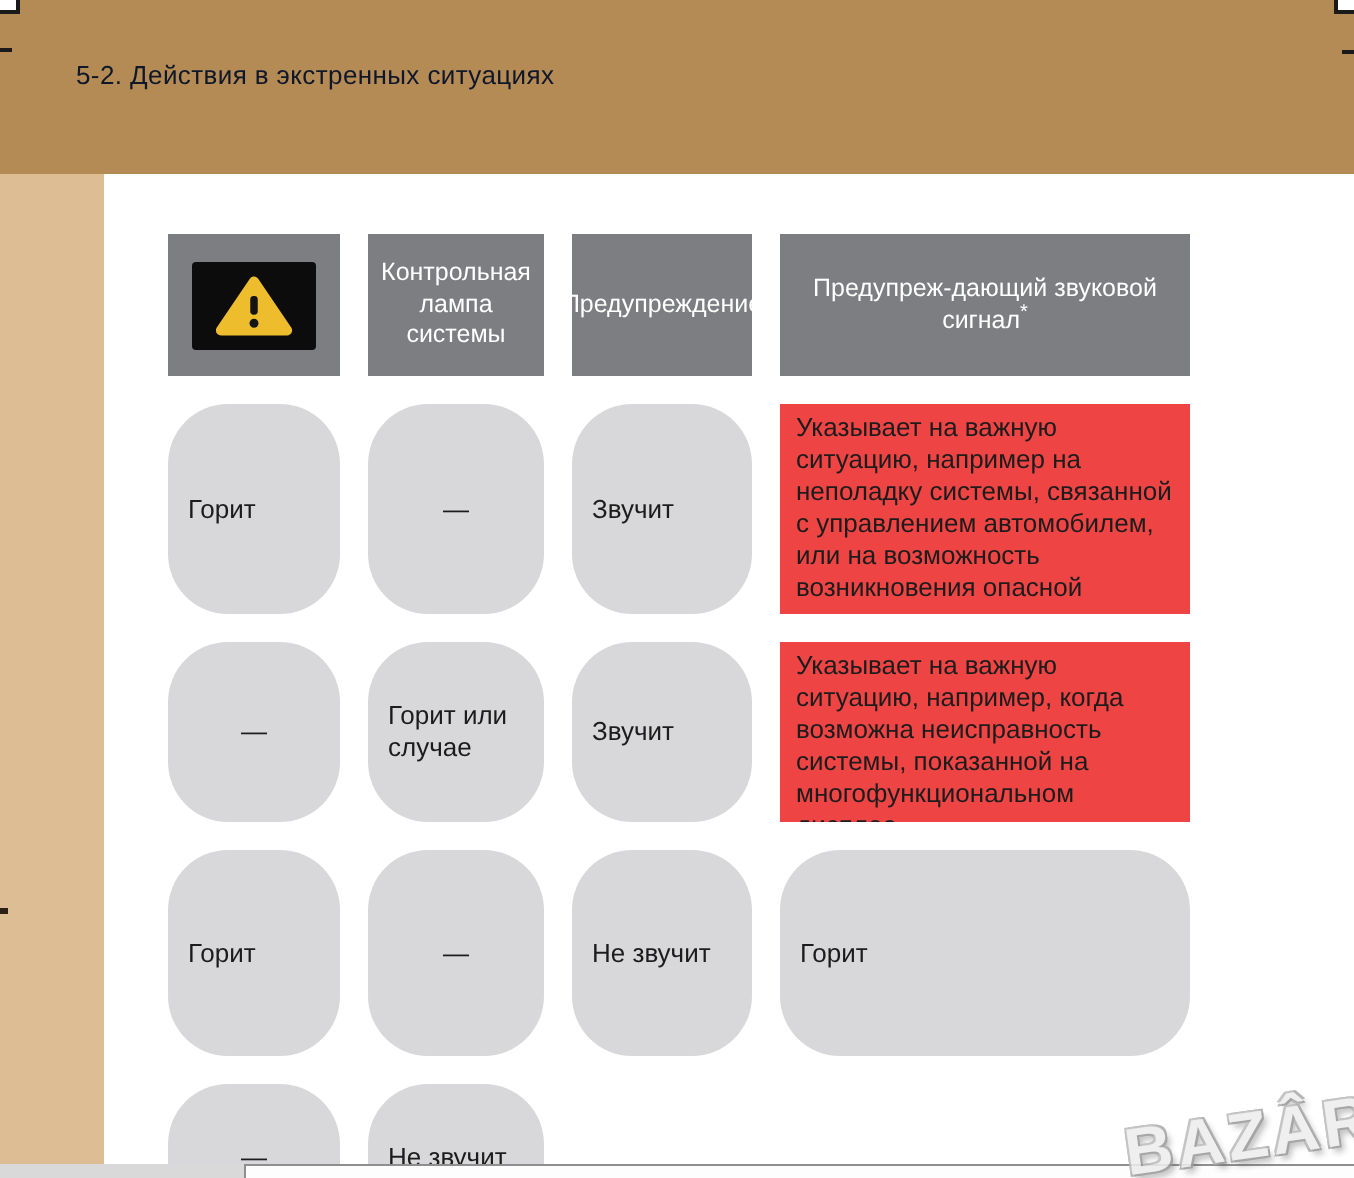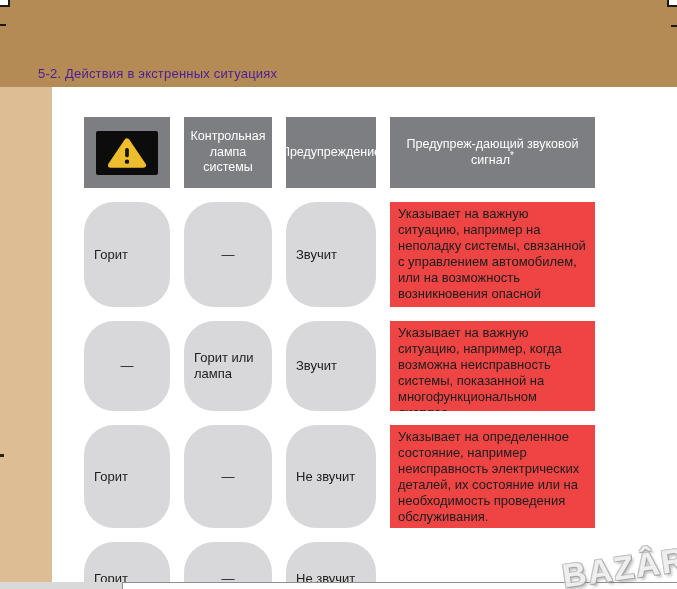--- a/index.html
+++ b/index.html
@@ -17,24 +17,23 @@
   
   .chapter-bar {
     position: absolute;
     left: 0; top: 0;
     width: 677px; height: 87px;
     background: #b48b55;
   }
   .chapter-title {
     position: absolute;
     left: 38px; top: 30px;
-    color: #4c1d95;
+    color: #0f172a;
     font-size: 13px;
     letter-spacing: 0.2px;
-    margin-top: 36px;
   }
 
   
   .tl-box {
     position: absolute; left: 0; top: 0;
     width: 10px; height: 7px;
     background: #ffffff;
     border-right: 2px solid #1a1a1a;
     border-bottom: 2px solid #1a1a1a;
   }
@@ -182,28 +181,27 @@
     <div class="th">
       <span><span>Предупреж-дающий звуковой сигнал</span><sup>*</sup></span>
     </div>
 
     <div class="cell">Горит</div>
     <div class="cell dash">—</div>
     <div class="cell">Звучит</div>
     <div class="desc">Указывает на важную ситуацию, например на неполадку системы, связанной с управлением автомобилем, или на возможность возникновения опасной ситуации в случае непринятия мер.</div>
 
     <div class="cell dash">—</div>
-    <div class="cell">Горит или лампа</div>
+    <div class="cell">Горит или случае</div>
     <div class="cell">Звучит</div>
     <div class="desc">Указывает на важную ситуацию, например, когда возможна неисправность системы, показанной на многофункциональном дисплее.</div>
 
     <div class="cell">Горит</div>
     <div class="cell dash">—</div>
     <div class="cell">Не звучит</div>
-    <div class="desc">Указывает на определенное состояние, например неисправность электрических деталей, их состояние или на необходимость проведения обслуживания.</div>
 
     <div class="cell">Горит</div>
     <div class="cell dash">—</div>
     <div class="cell">Не звучит</div>
 
   </div>
 
   <div class="watermark">BAZÂR</div>
 
   <div class="bottom-bar">

